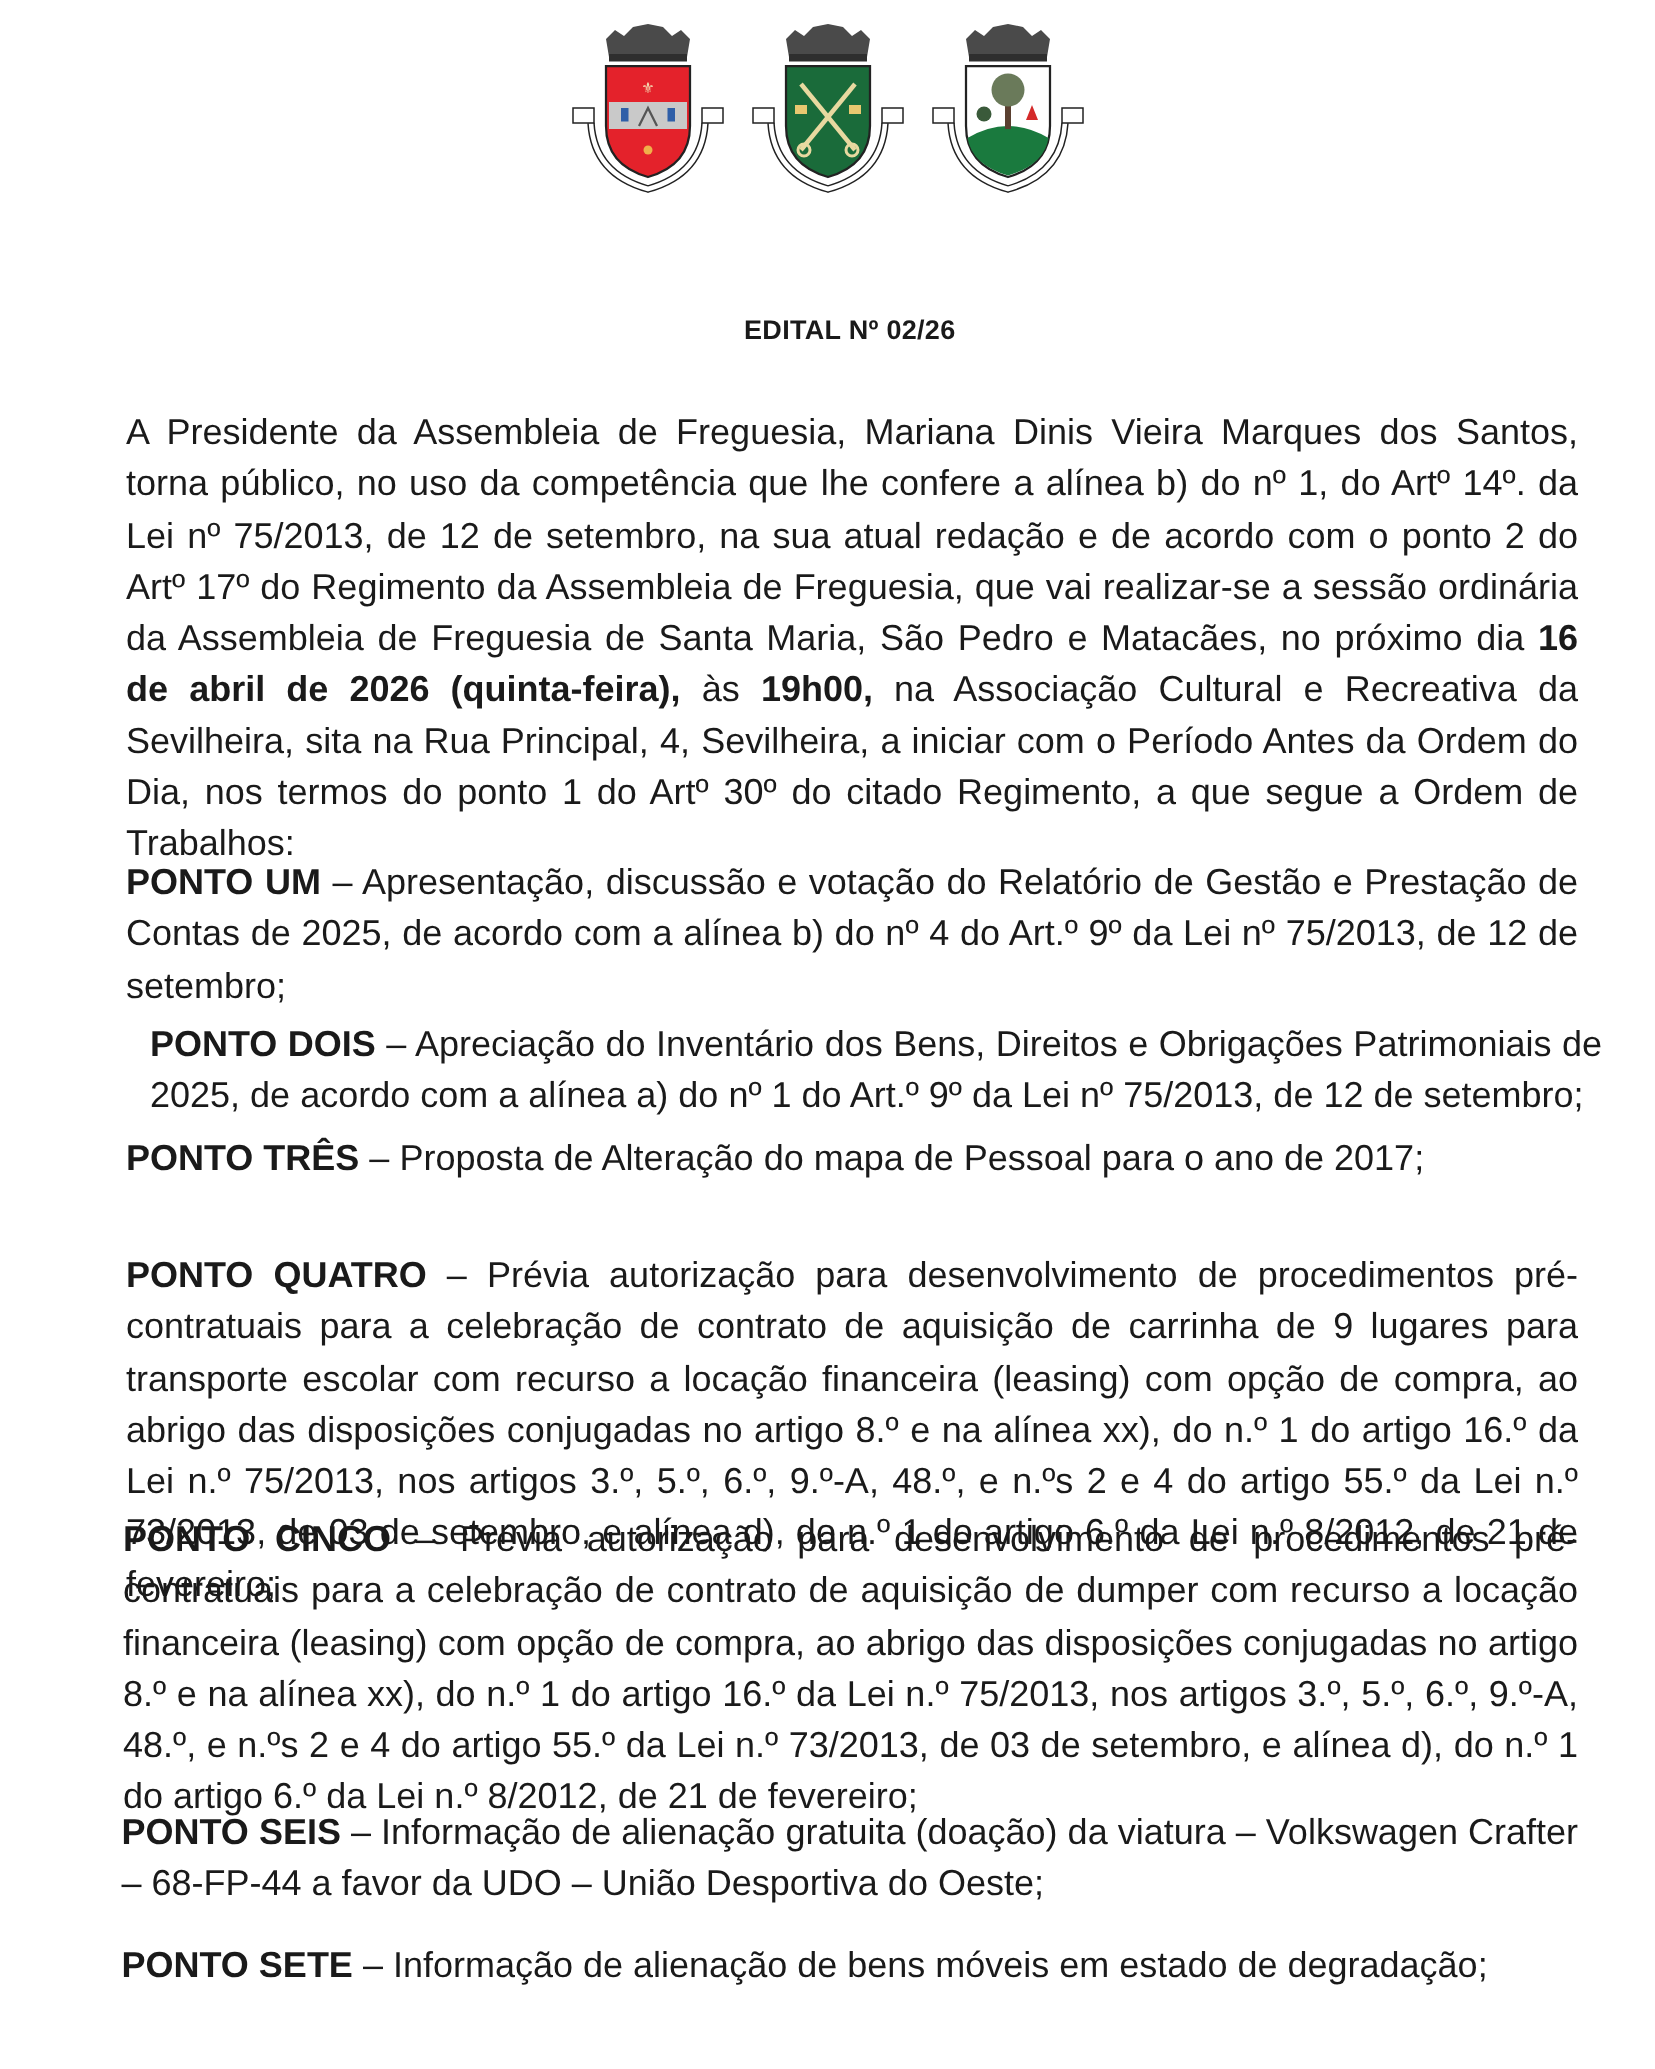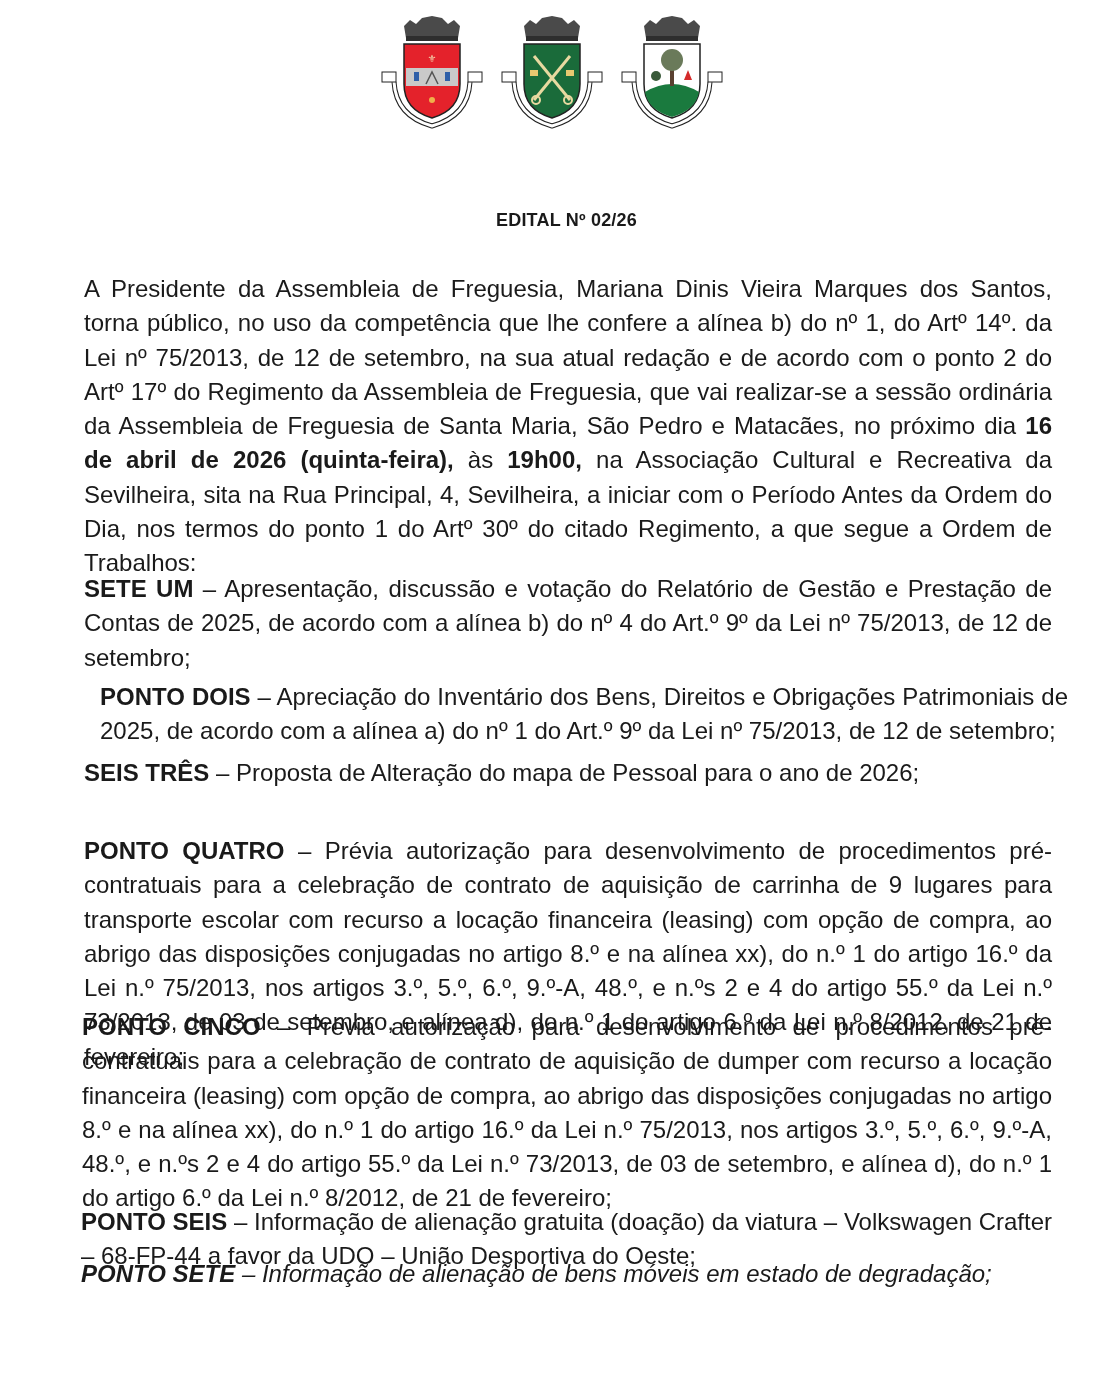--- a/index.html
+++ b/index.html
@@ -21,21 +21,21 @@
     font-size: 24px; line-height: 34.3px; text-align: justify;
   }
   .para b { font-weight: bold; }
   .intro { top: 272px; }
   .p1 { top: 572px; }
   .p2 { top: 664px; }
   .p3 { top: 756px; }
   .p4 { top: 834px; }
   .p5 { top: 1010px; left: 82px; width: 970px; }
   .p6 { top: 1205px; left: 81px; width: 971px; }
-  .p7 { top: 1257px; left: 81px; font-style: italic; }
+  .p7 { top: 1294px; left: 81px; }
 </style>
 </head>
 <body>
 
 <div class="crests">
 
   <svg class="crest" viewBox="0 0 112 120">
     <path d="M28 12 L34 6 L40 10 L46 4 L56 2 L66 4 L72 10 L78 6 L84 12 L82 24 L30 24 Z" fill="#4a4a4a"></path>
     <rect x="30" y="22" width="52" height="5" fill="#2e2e2e"></rect>
     <path d="M28 30 L84 30 L84 70 Q84 96 56 104 Q28 96 28 70 Z" fill="#e4222b" stroke="#222" stroke-width="1.5"></path>
@@ -80,25 +80,25 @@
     <path d="M18 68 Q20 102 56 112 Q92 102 94 68" fill="none" stroke="#fff" stroke-width="3"></path>
     <rect x="6" y="58" width="14" height="10" fill="#fff" stroke="#222"></rect>
     <rect x="92" y="58" width="14" height="10" fill="#fff" stroke="#222"></rect>
   </svg>
 </div>
 
 <div class="title">EDITAL Nº 02/26</div>
 
 <p class="para intro" style="margin:0;"><span>A Presidente da Assembleia de Freguesia, Mariana Dinis Vieira Marques dos Santos, torna público, no uso da competência que lhe confere a alínea b) do nº 1, do Artº 14º. da Lei nº 75/2013, de 12 de setembro, na sua atual redação e de acordo com o ponto 2 do Artº 17º  do Regimento da Assembleia de Freguesia, que vai realizar-se a sessão ordinária da Assembleia de Freguesia de Santa Maria, São Pedro e Matacães, no próximo dia </span><b>16 de abril de 2026 (quinta-feira),</b><span> às </span><b>19h00,</b><span> na Associação Cultural e Recreativa da Sevilheira, sita na Rua Principal, 4, Sevilheira, a iniciar com o Período Antes da Ordem do Dia, nos termos do ponto 1 do Artº 30º do citado Regimento, a que segue a Ordem de Trabalhos:</span></p>
 
-<p class="para p1" style="margin:0;"><b>SETE UM</b><span> – Apresentação, discussão e votação do Relatório de Gestão e Prestação de Contas de 2025, de acordo com a alínea b) do nº 4 do Art.º 9º da Lei nº 75/2013, de 12 de setembro;</span></p>
+<p class="para p1" style="margin:0;"><b>PONTO UM</b><span> – Apresentação, discussão e votação do Relatório de Gestão e Prestação de Contas de 2025, de acordo com a alínea b) do nº 4 do Art.º 9º da Lei nº 75/2013, de 12 de setembro;</span></p>
 
 <p class="para p2" style="margin:16px;"><b>PONTO DOIS</b><span> – Apreciação do Inventário dos Bens, Direitos e Obrigações Patrimoniais de 2025, de acordo com a alínea a) do nº 1 do Art.º 9º da Lei nº 75/2013, de 12 de setembro;</span></p>
 
-<p class="para p3" style="margin:0;"><b>SEIS TRÊS</b><span> – Proposta de Alteração do mapa de Pessoal para o ano de 2026;</span></p>
+<p class="para p3" style="margin:0;"><b>PONTO TRÊS</b><span> – Proposta de Alteração do mapa de Pessoal para o ano de 2017;</span></p>
 
 <p class="para p4" style="margin:0;"><b>PONTO QUATRO</b><span> – Prévia autorização para desenvolvimento de procedimentos pré-contratuais para a celebração de contrato de aquisição de carrinha de 9 lugares para transporte escolar com recurso a locação financeira (leasing) com opção de compra, ao abrigo das disposições conjugadas no artigo 8.º e na alínea xx), do n.º 1 do artigo 16.º da Lei n.º 75/2013, nos artigos 3.º, 5.º, 6.º, 9.º-A, 48.º, e n.ºs 2 e 4 do artigo 55.º da Lei n.º 73/2013, de 03 de setembro, e alínea d), do n.º 1 do artigo 6.º da Lei n.º 8/2012, de 21 de fevereiro;</span></p>
 
 <p class="para p5" style="margin:0;"><b>PONTO CINCO</b><span> – Prévia autorização para desenvolvimento de procedimentos pré-contratuais para a celebração de contrato de aquisição de dumper com recurso a locação financeira (leasing) com opção de compra, ao abrigo das disposições conjugadas no artigo 8.º e na alínea xx), do n.º 1 do artigo 16.º da Lei n.º 75/2013, nos artigos 3.º, 5.º, 6.º, 9.º-A, 48.º, e n.ºs 2 e 4 do artigo 55.º da Lei n.º 73/2013, de 03 de setembro, e alínea d), do n.º 1 do artigo 6.º da Lei n.º 8/2012, de 21 de fevereiro;</span></p>
 
 <p class="para p6" style="margin:0;"><b>PONTO SEIS</b><span> – Informação de alienação gratuita (doação) da viatura – Volkswagen Crafter – 68-FP-44 a favor da UDO – União Desportiva do Oeste;</span></p>
 
 <p class="para p7" style="margin:0;"><b>PONTO SETE</b><span> – Informação de alienação de bens móveis em estado de degradação;</span></p>
 
 </body></html>

